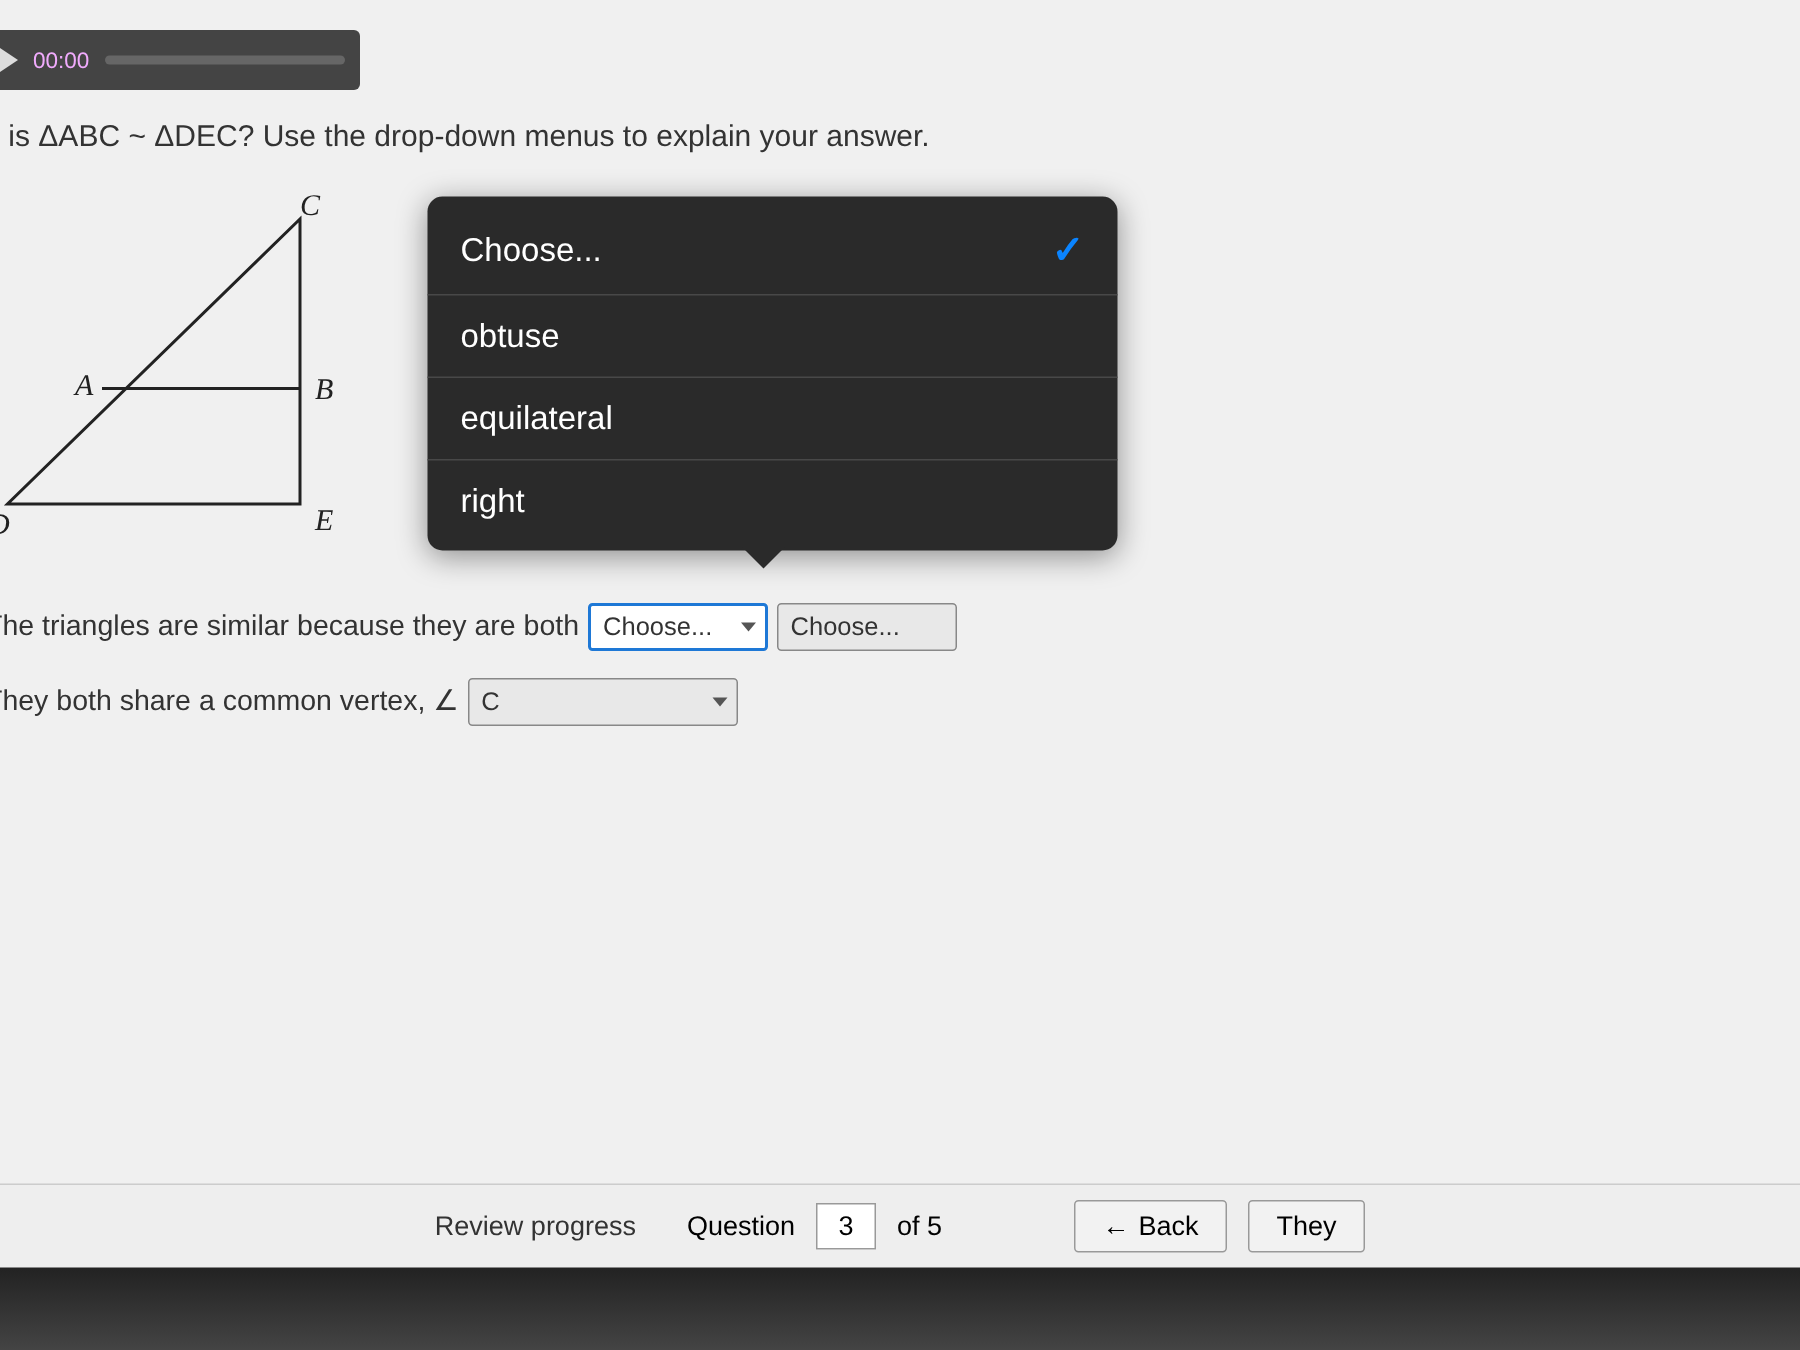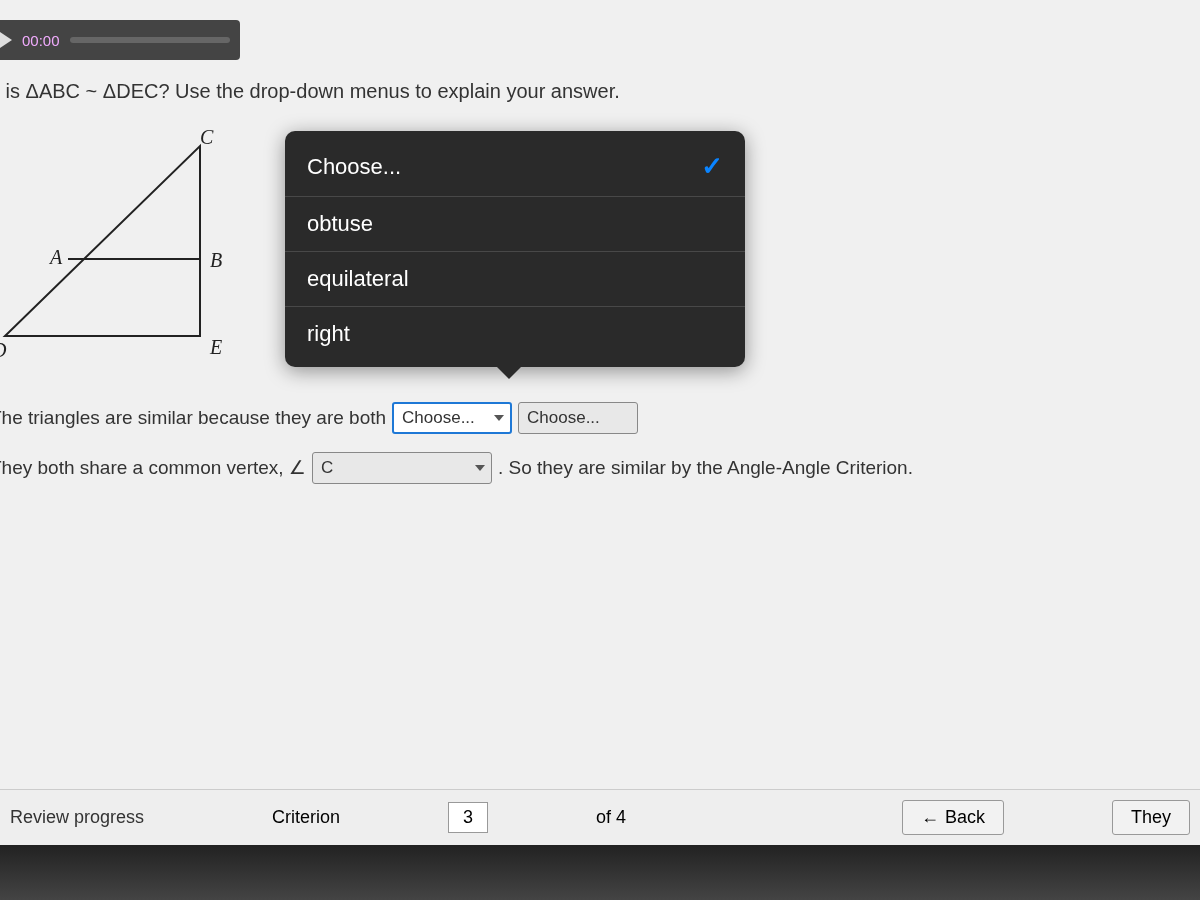--- a/index.html
+++ b/index.html
@@ -138,21 +138,21 @@
     
     .footer {
       position: absolute;
       bottom: 55px;
       left: 0; right: 0;
       height: 56px;
       background: #eee;
       border-top: 1px solid #ccc;
       display: flex;
       align-items: center;
-      justify-content: space-between;
+      justify-content: center;
       padding: 0 10px;
       gap: 14px;
       font-size: 18px;
     }
     .footer .review { color:#333; margin-right: 20px; }
     .footer .qbox {
       border:1px solid #999; background:#fff;
       padding: 4px 10px;
       min-width: 40px; text-align:center;
       display:inline-block;
@@ -225,30 +225,29 @@
       <span class="dd">
         <span>Choose...</span>
       </span>
     </div>
     <div class="line">
       <span>They both share a common vertex, ∠</span>
       <span class="dd wide">
         <span>C</span>
         <span class="caret"></span>
       </span>
-      <span>. So they are similar by the Angle-Angle Criterion.</span>
     </div>
   </div>
 </div>
 
 <div class="footer">
   <span class="review">Review progress</span>
-  <span>Criterion</span>
+  <span>Question</span>
   <span class="qbox">3</span>
-  <span>of 4</span>
+  <span>of 5</span>
   <span style="width:60px"></span>
   <span class="btn">
     <span class="arrow-left"></span>
     <span>Back</span>
   </span>
   <span class="btn">
     <span>They</span>
   </span>
 </div>
 <div class="bezel"></div>

